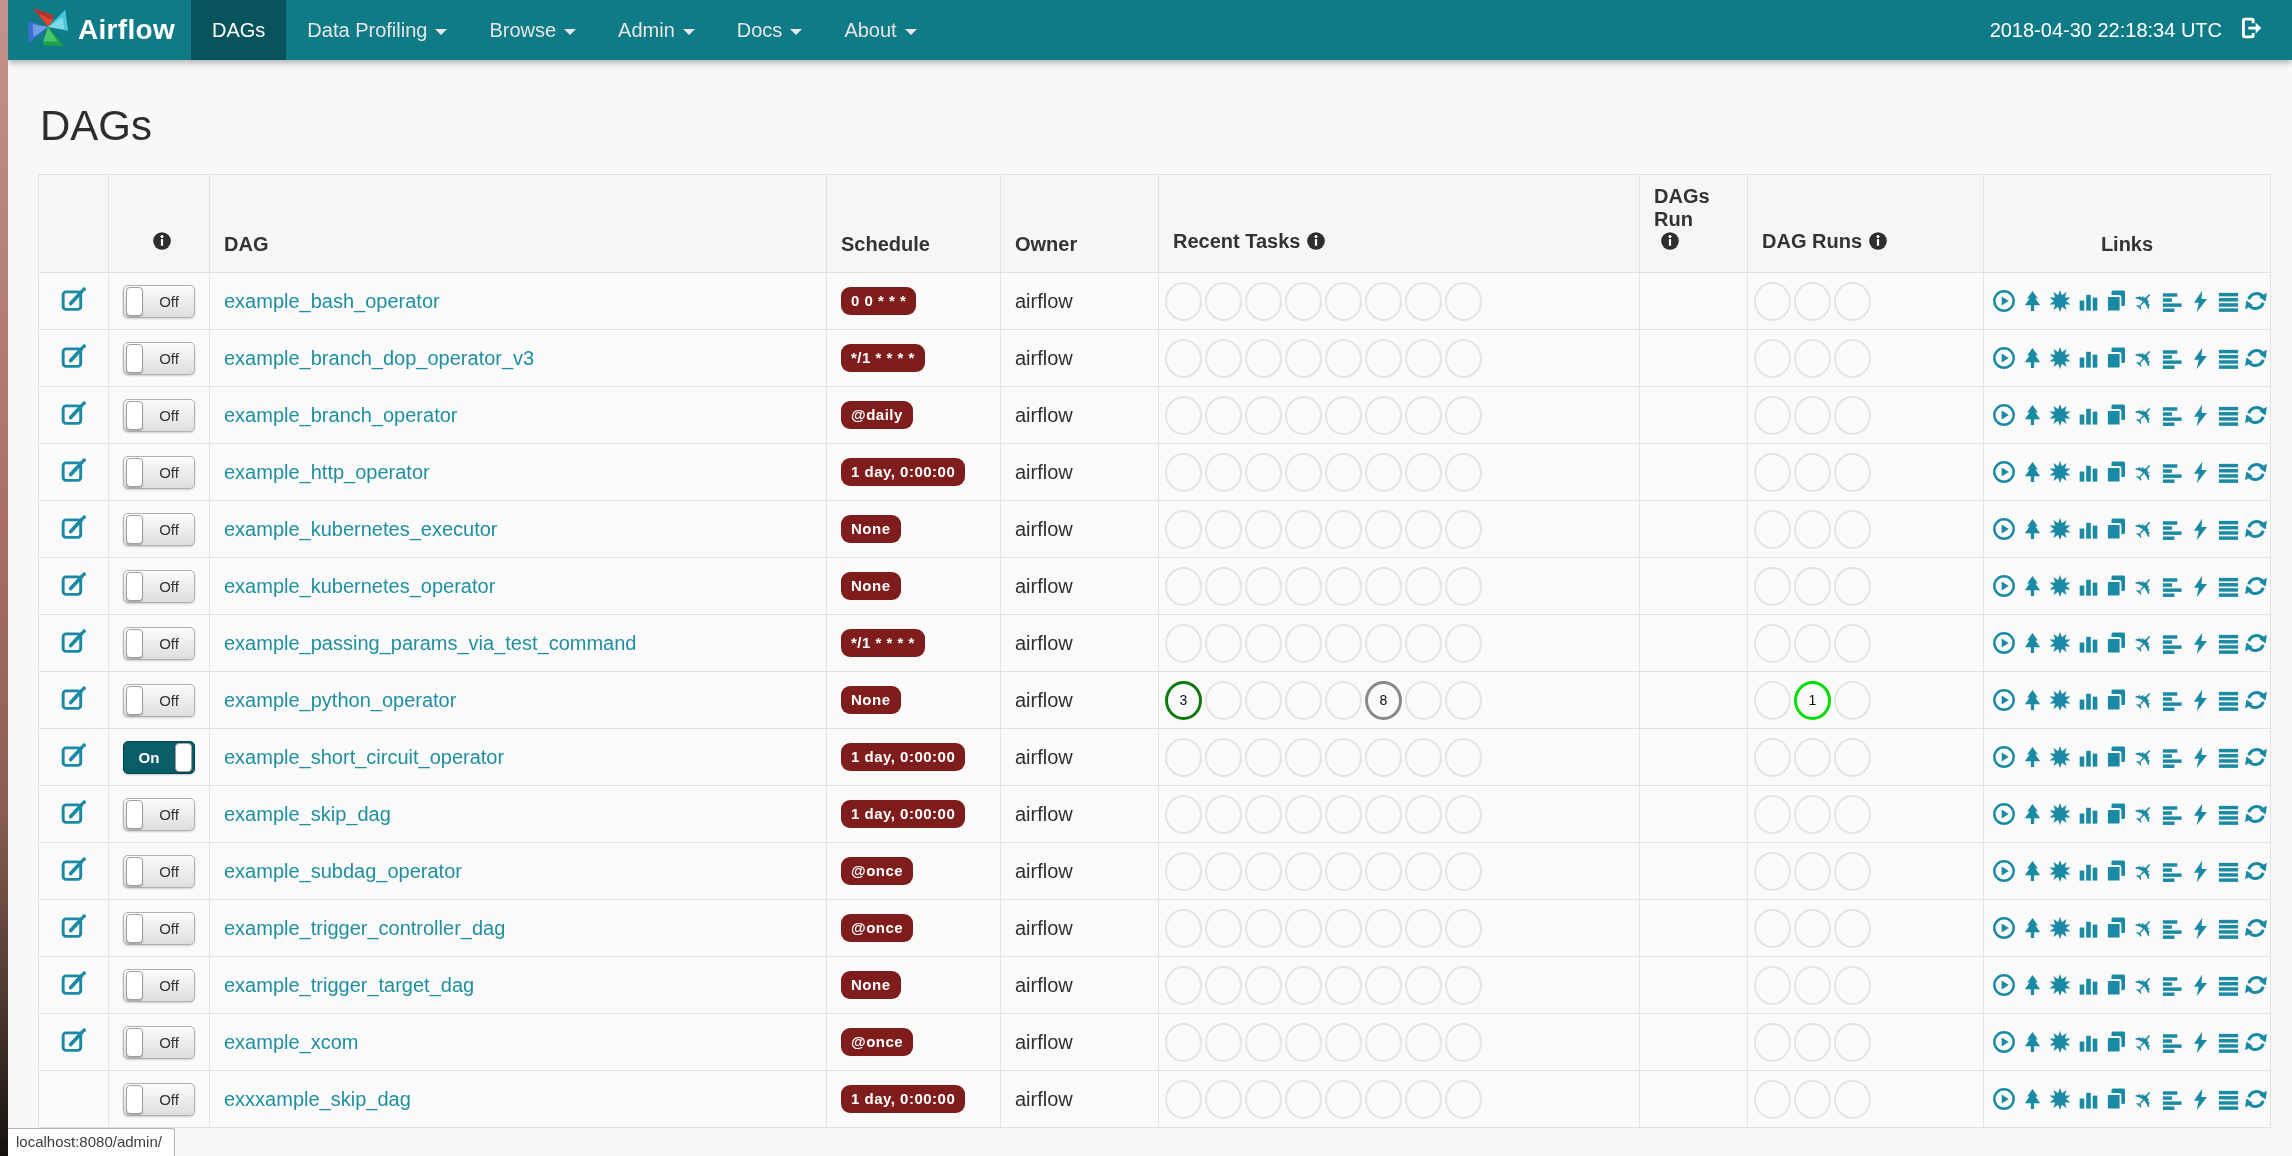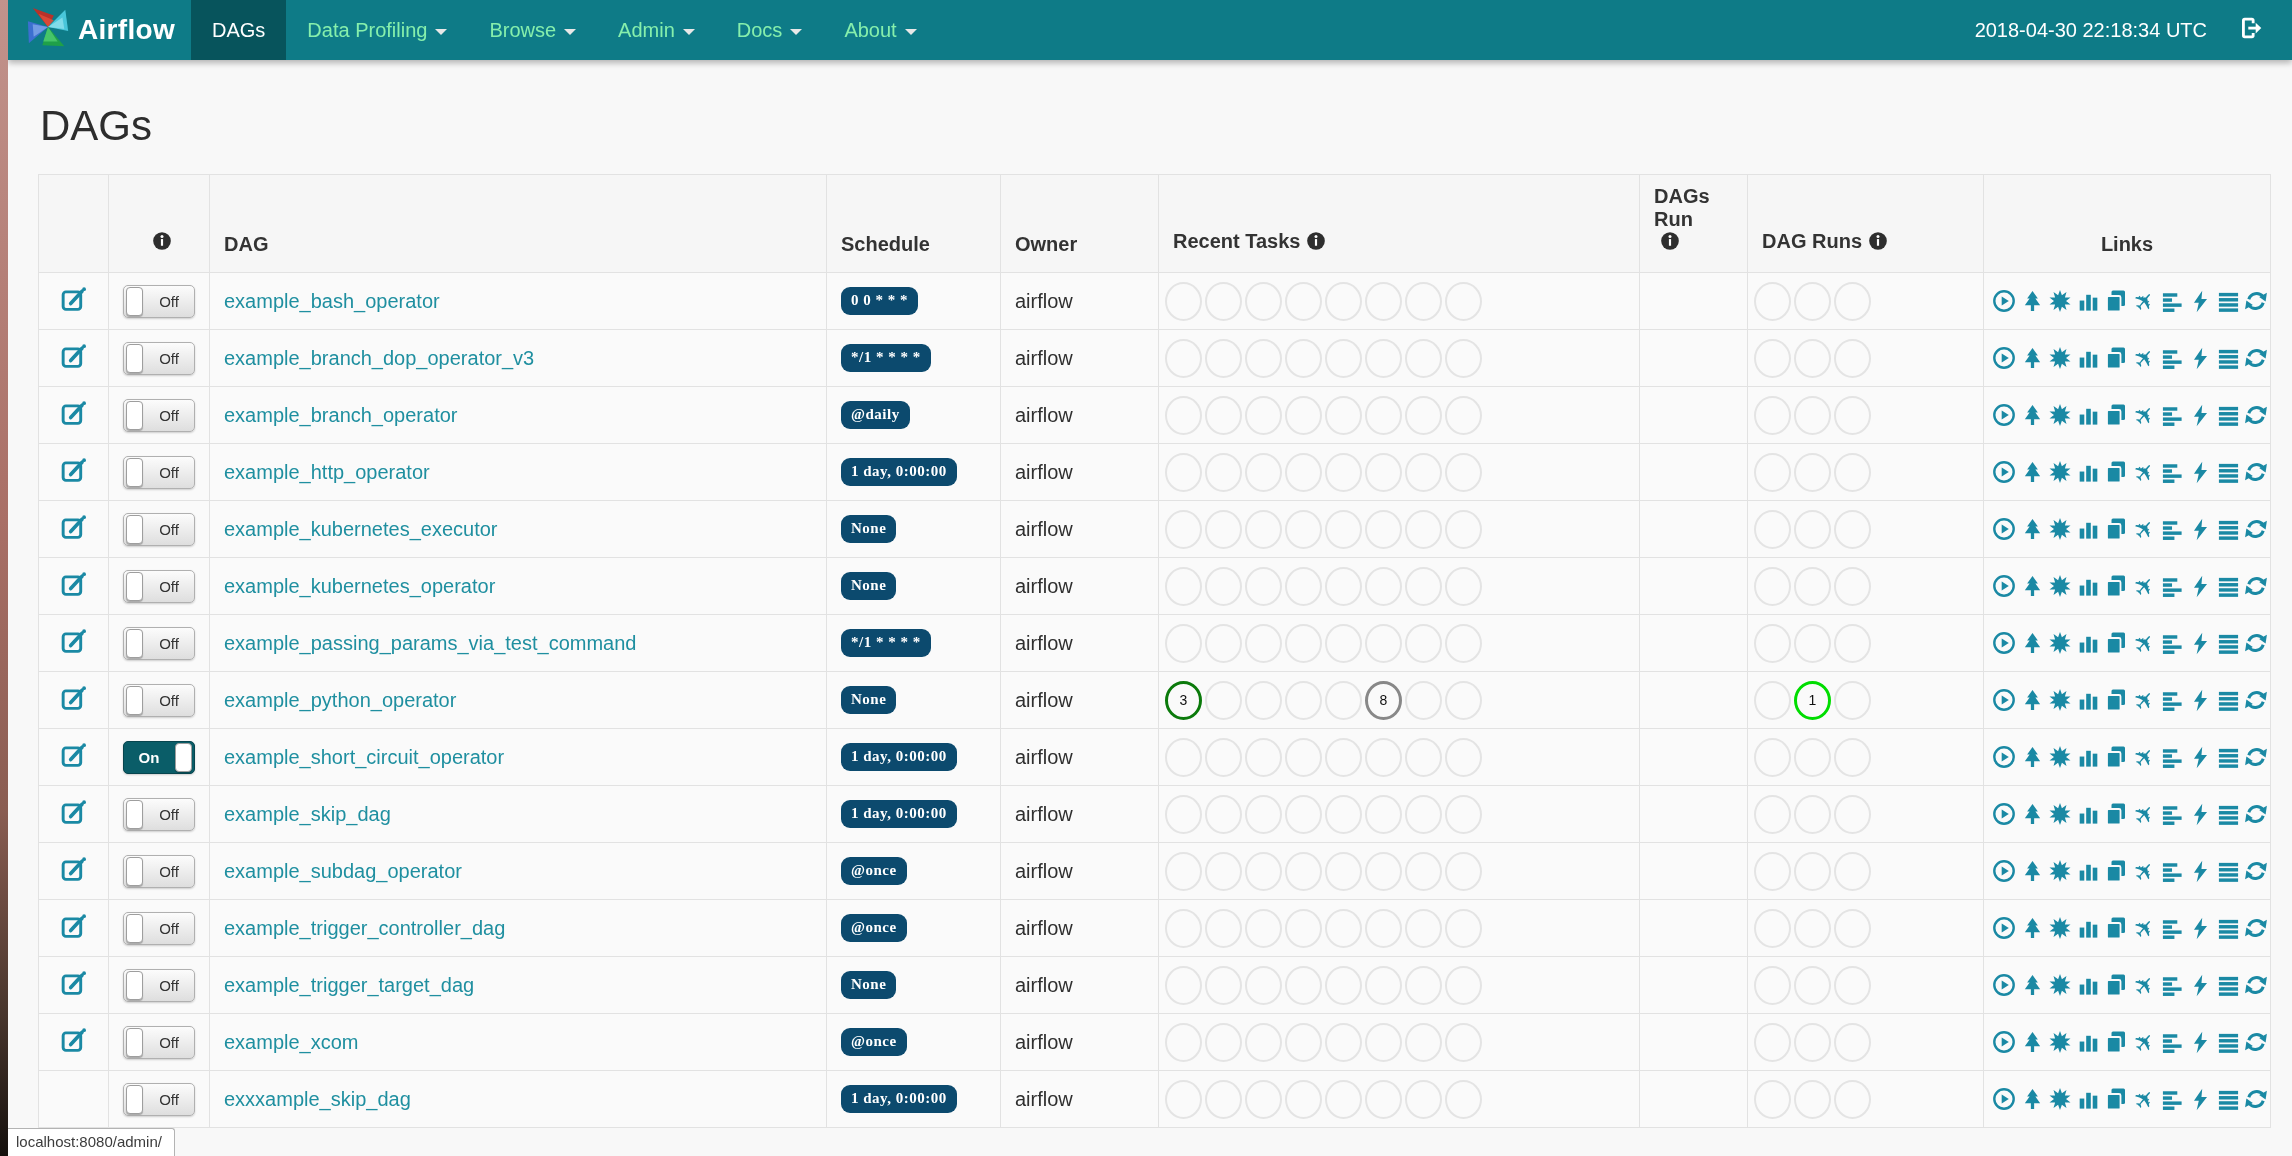--- a/index.html
+++ b/index.html
@@ -18,25 +18,25 @@
   .navbar {
     margin-left:8px; height:60px; background:#0e7b87;
     display:flex; align-items:stretch; position:relative; z-index:10;
     box-shadow:0 3px 6px rgba(0,0,0,.28);
   }
   .brand { display:flex; align-items:center; gap:6px; padding:0 16px 0 18px; cursor:pointer; }
   .brand-text { color:#fff; font-size:28px; font-weight:bold; letter-spacing:.3px; }
   .nav-items { display:flex; align-items:stretch; }
   .nav-item {
     display:flex; align-items:center; gap:8px; padding:0 21px;
-    color:#86efac; font-size:20px; cursor:pointer; white-space:nowrap;
+    color:#e5e5e5; font-size:20px; cursor:pointer; white-space:nowrap;
   }
   .nav-item.active { background:#07545c; color:#fff; }
   .caret { width:0; height:0; border-left:6px solid transparent; border-right:6px solid transparent; border-top:6px solid #e8e8e8; margin-top:3px; }
-  .nav-right { margin-left:auto; display:flex; align-items:center; gap:31px; padding-right:28px; }
+  .nav-right { margin-left:auto; display:flex; align-items:center; gap:16px; padding-right:28px; }
   .nav-clock { color:#fff; font-size:20px; }
   .logout-btn { display:flex; align-items:center; cursor:pointer; }
 
   
   .content { margin-left:8px; padding:0 30px 0 30px; }
   #page-title { font-size:42px; font-weight:500; color:#2d2d2d; margin:42px 0 0 2px; height:48px; line-height:48px; }
   .search-row { display:flex; justify-content:flex-end; align-items:center; gap:12px; margin-top:24px; }
   .search-label { font-size:21px; font-weight:bold; color:#1d1d1d; }
   .search-input {
     width:918px; height:44px; background:#fff; border:1px solid #bdbdbd; border-radius:6px;
@@ -51,22 +51,22 @@
     height:73px; vertical-align:bottom; text-align:left;
     padding:10px 14px 16px 14px; font-size:20px; color:#333; background:#f6f6f6;
   }
   table.dags thead th.center { text-align:center; }
   table.dags tbody td { height:57px; padding:0 14px; vertical-align:middle; background:#fafafa; }
   td.cell-center { text-align:center; padding:0 4px; }
 
   .dag-link { color:#1f8fa0; font-size:20px; text-decoration:none; cursor:pointer;margin-top:6px; }
   .owner-text { color:#2f2f2f; font-size:20px; }
   .badge {
-    display:inline-block; background:#0c4a6e; color:#fff; font-size:15px; font-weight:bold;
-    padding:5px 10px 6px; border-radius:9px; letter-spacing:.5px; white-space:nowrap;font-family:Liberation Serif, serif;
+    display:inline-block; background:#7f1d1d; color:#fff; font-size:15px; font-weight:bold;
+    padding:5px 10px 6px; border-radius:9px; letter-spacing:.5px; white-space:nowrap;
   }
 
   
   .toggle {
     position:relative; display:inline-block; width:72px; height:33px;
     border-radius:5px; border:1px solid #b0b0b0; cursor:pointer; vertical-align:middle;
     box-shadow:0 1px 2px rgba(0,0,0,.18);
   }
   .toggle.off { background:linear-gradient(#fcfcfc,#dedede); }
   .toggle.on  { background:#0a5d68; border-color:#07454e; }

